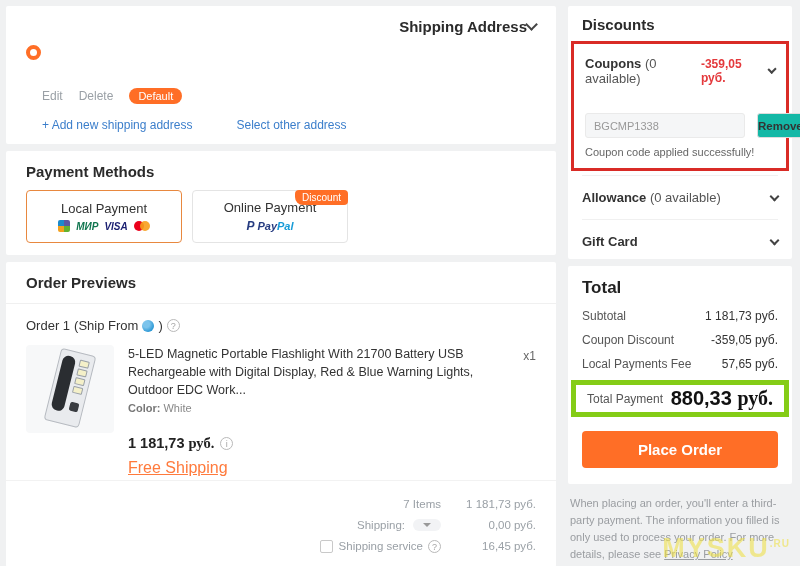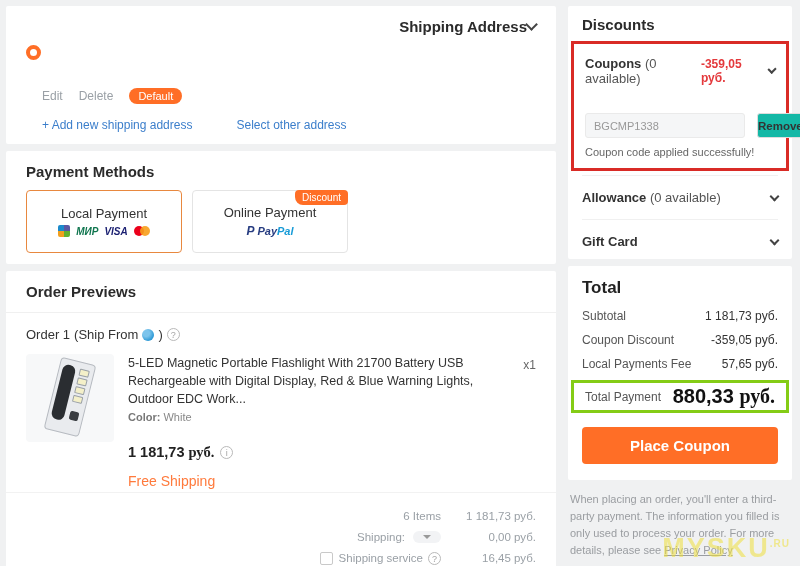--- a/index.html
+++ b/index.html
@@ -27,21 +27,21 @@
   .addr-actions { display:flex; align-items:center; gap:16px; margin:6px 0 0 16px; }
   .ghost-link { color:#9aa0a6; cursor:pointer; }
   .badge-default { background:#ff6e26; color:#fff; font-size:11px; padding:2px 9px;
                    border-radius:9px; }
   .addr-links { display:flex; gap:44px; margin:14px 0 0 16px; }
   .blue-link { color:#3b7ecb; cursor:pointer; }
 
   
   .card-payment { height:113px; padding:12px 20px; }
   .pm-cards { display:flex; gap:10px; margin-top:10px; }
-  .pm-card { width:156px; height:63px; border:1px solid #e4e4e4; border-radius:4px;
+  .pm-card { width:156px; height:53px; border:1px solid #e4e4e4; border-radius:4px;
              display:flex; flex-direction:column; align-items:center; justify-content:center;
              gap:4px; position:relative; cursor:pointer; background:#fff; }
   .pm-card.selected { border:1px solid #e8883f; }
   .pm-label { font-size:13px; color:#333; }
   .pm-icons { display:flex; align-items:center; gap:6px; }
   .sbp-icon { width:12px; height:12px;
       background:conic-gradient(#5b57a2 0 25%, #63b22f 25% 50%, #f2a01e 50% 75%, #1c8acb 75% 100%);
       border-radius:2px; }
   .mir-text { font-size:10px; font-weight:bold; font-style:italic; color:#0f754e; }
   .visa-text { font-size:10px; font-weight:bold; font-style:italic; color:#1a1f71; }
@@ -78,21 +78,21 @@
   .knob { position:absolute; right:4px; bottom:14px; width:9px; height:9px; background:#3a3d41;
           border-radius:2px; }
   .p-detail { flex:1; padding-left:14px; line-height:1.45; }
   .p-title { color:#333; font-size:12.5px; max-width:350px; }
   .p-color { font-size:11px; margin-top:2px; }
   .p-color .lbl { color:#777; font-weight:bold; }
   .p-color .val { color:#888; }
   .p-price-row { margin-top:16px; display:flex; align-items:center; gap:6px; }
   .p-price { font-size:14.5px; font-weight:bold; color:#222; }
   .cur-serif { font-family:"Liberation Serif", serif; }
-  .free-ship { color:#ff7a3c; font-size:14px; margin-top:8px; }
+  .free-ship { color:#ff7a3c; font-size:16px; margin-top:2px;text-decoration:underline; }
   .p-qty { color:#666; font-size:12px; padding-top:4px; }
 
   .op-summary { margin-top:auto; padding:8px 20px 14px; border-top:1px solid #f2f2f2; }
   .sum-row { display:flex; align-items:center; justify-content:flex-end; margin-top:9px; }
   .sum-label { color:#9aa0a6; font-size:11.5px; }
   .sum-value { width:95px; text-align:right; color:#9aa0a6; font-size:11.5px; }
   .ship-pill { background:#f2f3f5; border-radius:11px; padding:4px 10px; margin-left:8px;
                font-size:11.5px; color:#666; display:flex; align-items:center; gap:6px; cursor:pointer; }
   .caret-down { width:0; height:0; border-left:4px solid transparent; border-right:4px solid transparent;
                 border-top:4px solid #999; }
@@ -119,21 +119,21 @@
                 font-family:"Liberation Sans",sans-serif; }
   .coupon-msg { font-size:11px; color:#666; margin-top:8px; }
   .disc-sep { border-top:1px solid #f0f0f0; margin:4px 0; }
   .simple-row { padding:10px 0; }
 
   .card-total { padding:12px 14px 16px; }
   .total-title { font-size:17px; font-weight:bold; color:#222; padding-bottom:6px; }
   .t-row { display:flex; justify-content:space-between; align-items:center; padding:5px 0; }
   .t-label { color:#555; font-size:12px; }
   .t-value { color:#333; font-size:12px; }
-  .tp-row { border:3px solid #84cc16; margin:4px -11px 0; padding:2px 11px; display:flex;
+  .tp-row { border:5px solid #84cc16; margin:4px -11px 0; padding:2px 11px; display:flex;
             justify-content:space-between; align-items:center; }
   .tp-label { color:#555; font-size:12px; }
   .tp-value { font-size:20px; font-weight:bold; color:#111; }
   .place-btn { width:100%; height:37px; margin-top:14px; background:#ff6e26; border:none;
                border-radius:4px; color:#fff; font-size:15px; font-weight:bold; cursor:pointer;
                font-family:"Liberation Sans",sans-serif; }
 
   .disclaimer { font-size:11px; color:#9a9da1; line-height:1.55; padding:4px 2px 0; }
   .disclaimer a { color:#9a9da1; text-decoration:underline; cursor:pointer; }
   .watermark { position:absolute; right:2px; bottom:-4px; color:#efe03d; opacity:.55;
@@ -226,21 +226,21 @@
             <span class="p-price"><span>1 181,73</span> <span class="cur-serif">руб.</span></span>
             <span class="qicon">i</span>
           </div>
           <div class="free-ship">Free Shipping</div>
         </div>
         <div class="p-qty">x1</div>
       </div>
 
       <div class="op-summary">
         <div class="sum-row">
-          <span class="sum-label">6 Items</span>
+          <span class="sum-label">7 Items</span>
           <span class="sum-value">1 181,73 руб.</span>
         </div>
         <div class="sum-row">
           <span class="sum-label">Shipping:</span>
           <span class="ship-pill">
             <span class="caret-down"></span>
           </span>
           <span class="sum-value">0,00 руб.</span>
         </div>
         <div class="sum-row">
@@ -297,20 +297,20 @@
         <span class="t-value">-359,05 руб.</span>
       </div>
       <div class="t-row">
         <span class="t-label">Local Payments Fee</span>
         <span class="t-value">57,65 руб.</span>
       </div>
       <div class="tp-row">
         <span class="tp-label">Total Payment</span>
         <span class="tp-value"><span>880,33</span> <span class="cur-serif">руб.</span></span>
       </div>
-      <button class="place-btn">Place Coupon</button>
+      <button class="place-btn">Place Order</button>
     </section>
 
     <p class="disclaimer"><span>When placing an order, you'll enter a third-party payment. The information you filled is only used to process your order. For more details, please see </span><a>Privacy Policy</a></p>
 
     <div class="watermark"><span>MYSKU</span><sup>.RU</sup></div>
   </div>
 </div>
 
 </body></html>

